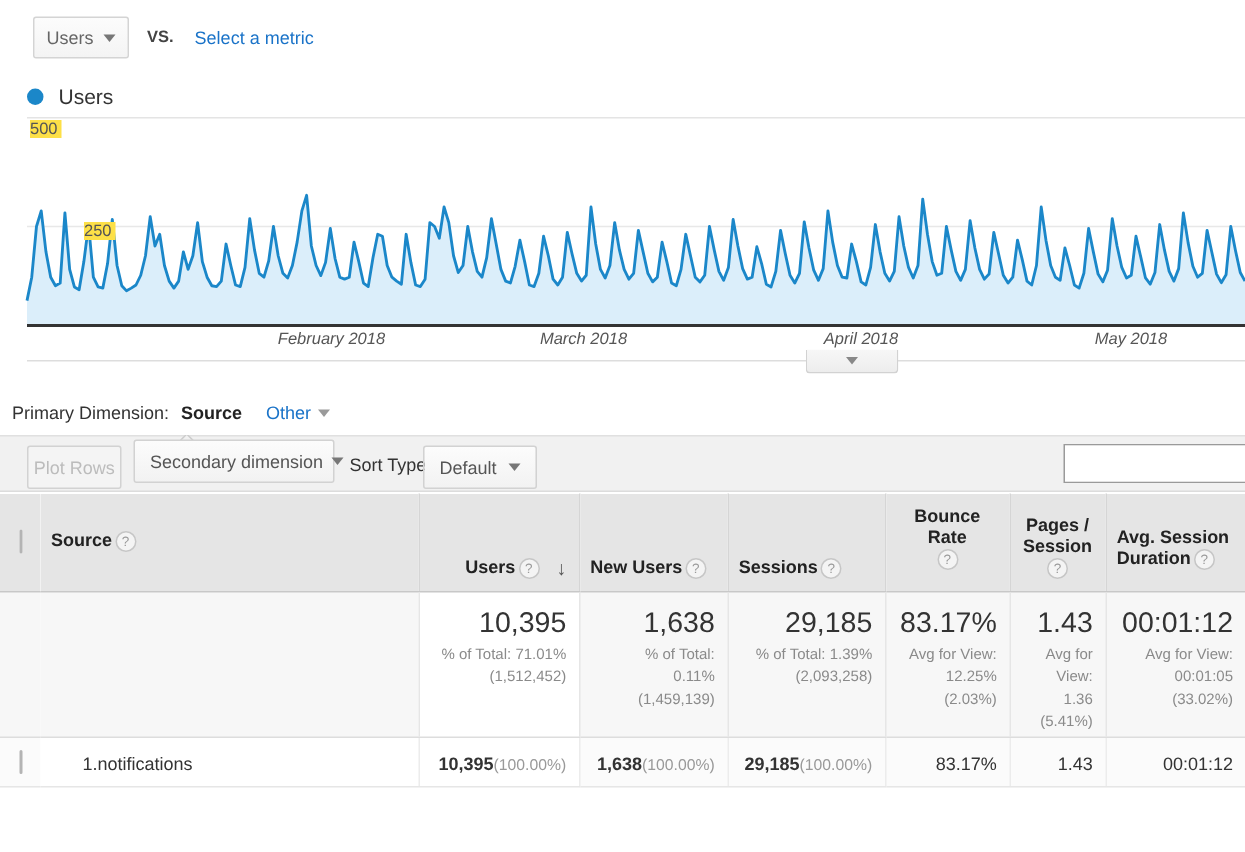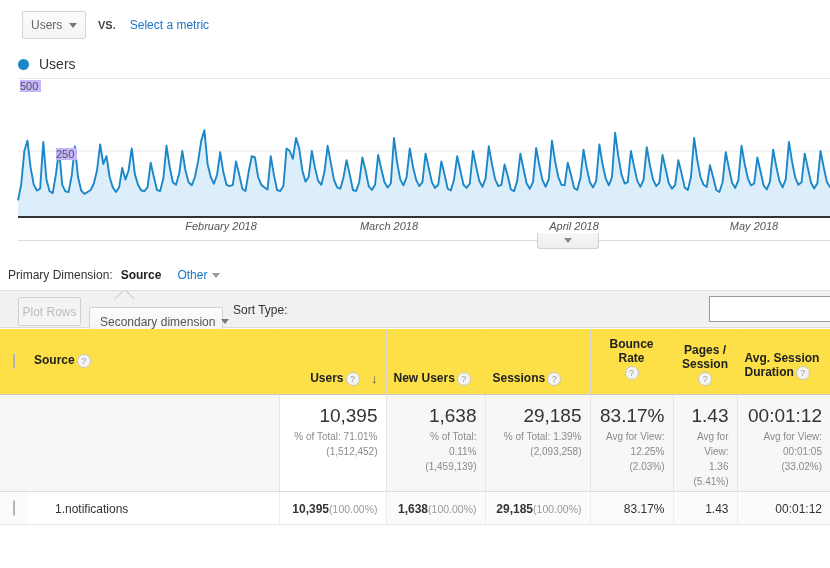--- a/index.html
+++ b/index.html
@@ -88,21 +88,21 @@
   
   .chart-wrap {
     position: absolute;
     top: 80px; left: 0;
     width: 830px; height: 142px;
   }
   .y-label {
     position: absolute;
     font-size: 11px;
     color: #555555;
-    background: #c4b5fd;
+    background: #fde047;
     padding-right: 3px;
     z-index: 3;
   }
   .y-500 { top: 0px; left: 20px; }
   .y-250 { top: 68px; left: 20px; margin-left: 36px; }
 
   .chart-svg { position: absolute; top: 0; left: 0; }
 
   .x-axis-line {
     position: absolute;
@@ -199,21 +199,21 @@
     border: 1px solid #d2d2d2;
     border-radius: 2px;
     background: linear-gradient(#fcfcfc, #f2f2f2);
     font-size: 12px;
     color: #555555;
     box-sizing: border-box;
     white-space: nowrap;
   }
   .btn.disabled { color: #bcbcbc; background: #f4f4f4; }
   .plot-rows { top: 6px; left: 18px; width: 63px; }
-  .secondary-dim { top: 16px; left: 89px; width: 134px; justify-content: space-between; }
+  .secondary-dim { top: 2px; left: 89px; width: 134px; justify-content: space-between; }
   .sort-type-label {
     position: absolute;
     top: 12px; left: 233px;
     font-size: 12px;
     color: #333333;
   }
   .sort-default { top: 6px; left: 282px; width: 76px; justify-content: space-between; }
   .search-box {
     position: absolute;
     top: 5px; left: 709px;
@@ -246,21 +246,21 @@
     border-bottom: 1px solid #d5d5d5;
     font-weight: bold;
     font-size: 12px;
     color: #222222;
   }
   .grp-row td.pad-cell { border-bottom: none; }
   .grp-text { padding: 20px 0 0 7px; }
 
   .hdr-row td {
     height: 65px;
-    background: #fde047;
+    background: #e5e5e5;
     border-bottom: 1px solid #c8c8c8;
     border-left: 1px solid #d5d5d5;
     font-weight: bold;
     font-size: 12px;
     color: #222222;
     position: relative;
   }
   .hdr-row td.no-left { border-left: none; }
   .hdr-inner {
     position: absolute;
@@ -400,20 +400,24 @@
   <div class="toolbar">
     <div class="tb-tab-notch"></div>
     <div class="btn plot-rows disabled">
       <span>Plot Rows</span>
     </div>
     <div class="btn secondary-dim">
       <span>Secondary dimension</span>
       <span class="caret"></span>
     </div>
     <span class="sort-type-label">Sort Type:</span>
+    <div class="btn sort-default">
+      <span>Default</span>
+      <span class="caret"></span>
+    </div>
     <div class="search-box">
       <input type="text" value="" placeholder="" style="">
     </div>
   </div>
 
   <div class="table">
     <table class="tbl">
       <colgroup>
         <col style="width:27px">
         <col style="width:252px">

